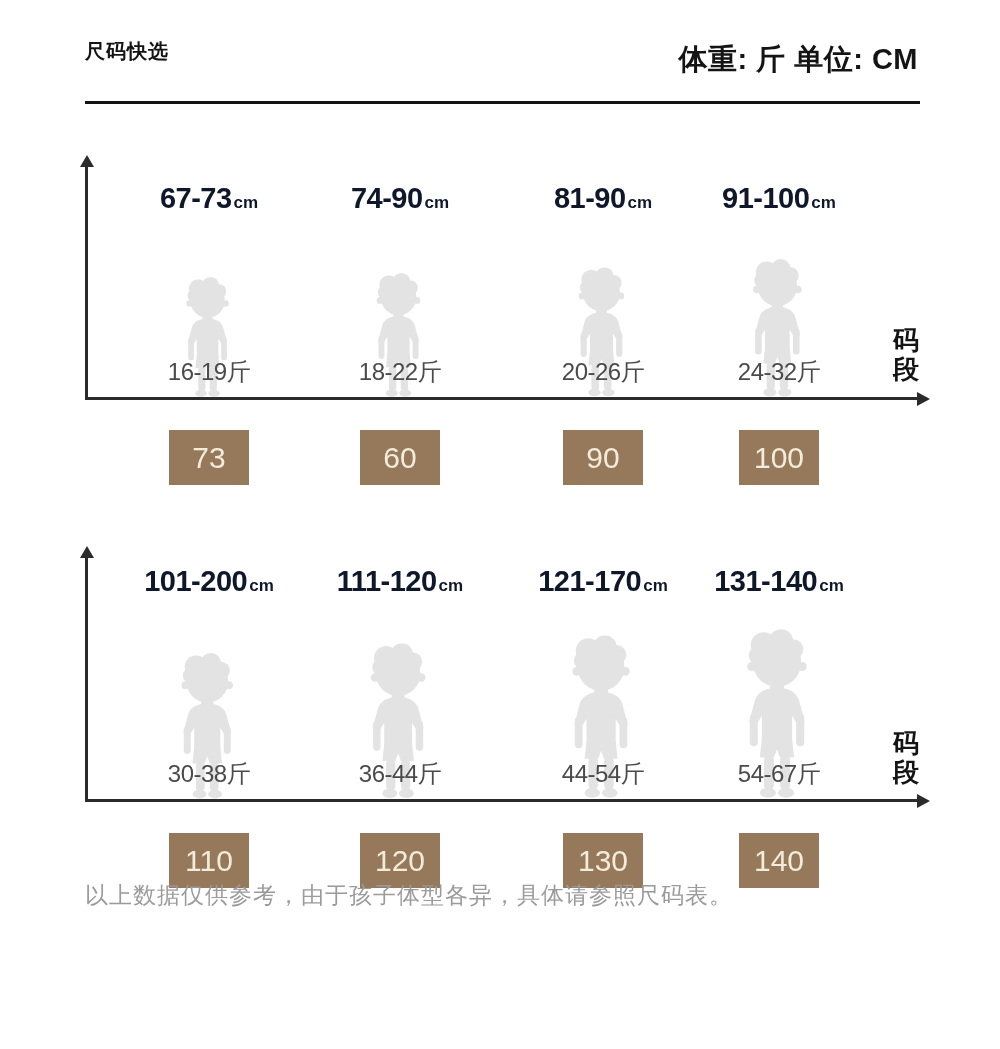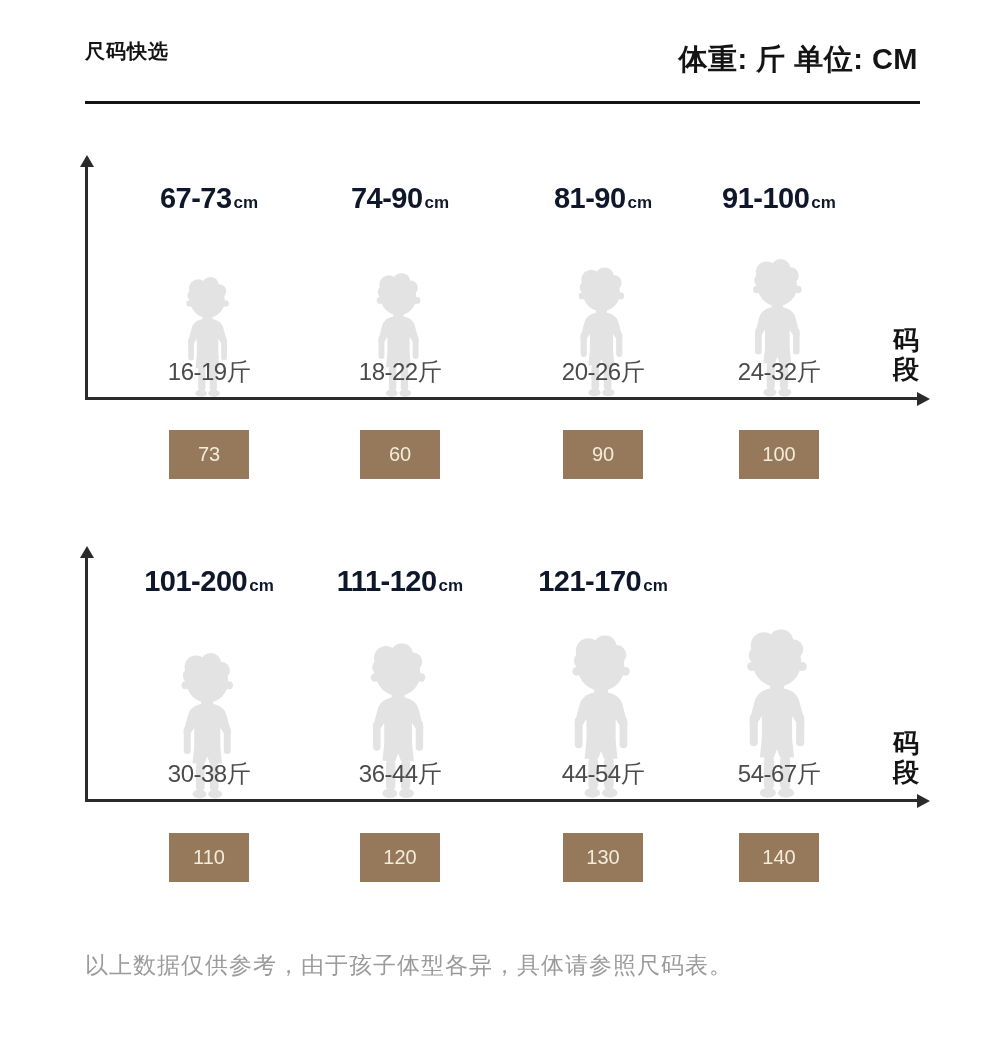--- a/index.html
+++ b/index.html
@@ -39,26 +39,26 @@
   .h-label .unit{font-size:17px;margin-left:2px;letter-spacing:0;}
 
   .fig{position:absolute;bottom:81px;left:50%;transform:translateX(-50%);fill:var(--silhouette);}
   .f1a{height:122px;width:79px;}  .f1b{height:126px;width:82px;}
   .f1c{height:132px;width:85px;}  .f1d{height:140px;width:91px;}
   .f2a{height:148px;width:96px;}  .f2b{height:158px;width:102px;}
   .f2c{height:166px;width:107px;} .f2d{height:172px;width:111px;}
 
   .w-label{position:absolute;bottom:92px;left:0;right:0;text-align:center;font-size:24px;color:var(--weight-ink);z-index:2;letter-spacing:-.5px;}
 
-  .size-box{position:absolute;top:var(--boxTop);left:50%;transform:translateX(-50%);width:80px;height:49px;
-    background:var(--size-box);color:var(--size-box-text);font-size:20px;display:flex;align-items:center;justify-content:center;
+  .size-box{position:absolute;top:var(--boxTop);left:50%;transform:translateX(-50%);width:80px;height:55px;
+    background:var(--size-box);color:var(--size-box-text);font-size:30px;display:flex;align-items:center;justify-content:center;
     cursor:pointer;border:none;font-family:inherit;}
 
   
-  .footer{position:absolute;left:85px;top:950px;font-size:23px;color:var(--muted);letter-spacing:1px;}
+  .footer{position:absolute;left:85px;top:880px;font-size:23px;color:var(--muted);letter-spacing:1px;}
 
   .defs{position:absolute;width:0;height:0;overflow:hidden;}
 </style>
 </head>
 <body>
 
 <svg class="defs" aria-hidden="true">
   <symbol id="kid" viewBox="0 0 110 170">
     <circle cx="40" cy="16" r="13"></circle>
     <circle cx="57" cy="12" r="12"></circle>
@@ -153,20 +153,21 @@
     <div class="col c3">
       <div class="h-label"><span>121-170</span><span class="unit">cm</span></div>
       <svg class="fig f2c" viewBox="0 0 110 170">
           <use href="#kid"></use>
         </svg>
       <div class="w-label">44-54斤</div>
       <div class="size-box">130</div>
     </div>
 
     <div class="col c4">
+      <div class="h-label"><span>131-140</span><span class="unit">cm</span></div>
       <svg class="fig f2d" viewBox="0 0 110 170">
           <use href="#kid"></use>
         </svg>
       <div class="w-label">54-67斤</div>
       <div class="size-box">140</div>
     </div>
   </div>
 
   <div class="footer">以上数据仅供参考，由于孩子体型各异，具体请参照尺码表。</div>
 </div>

